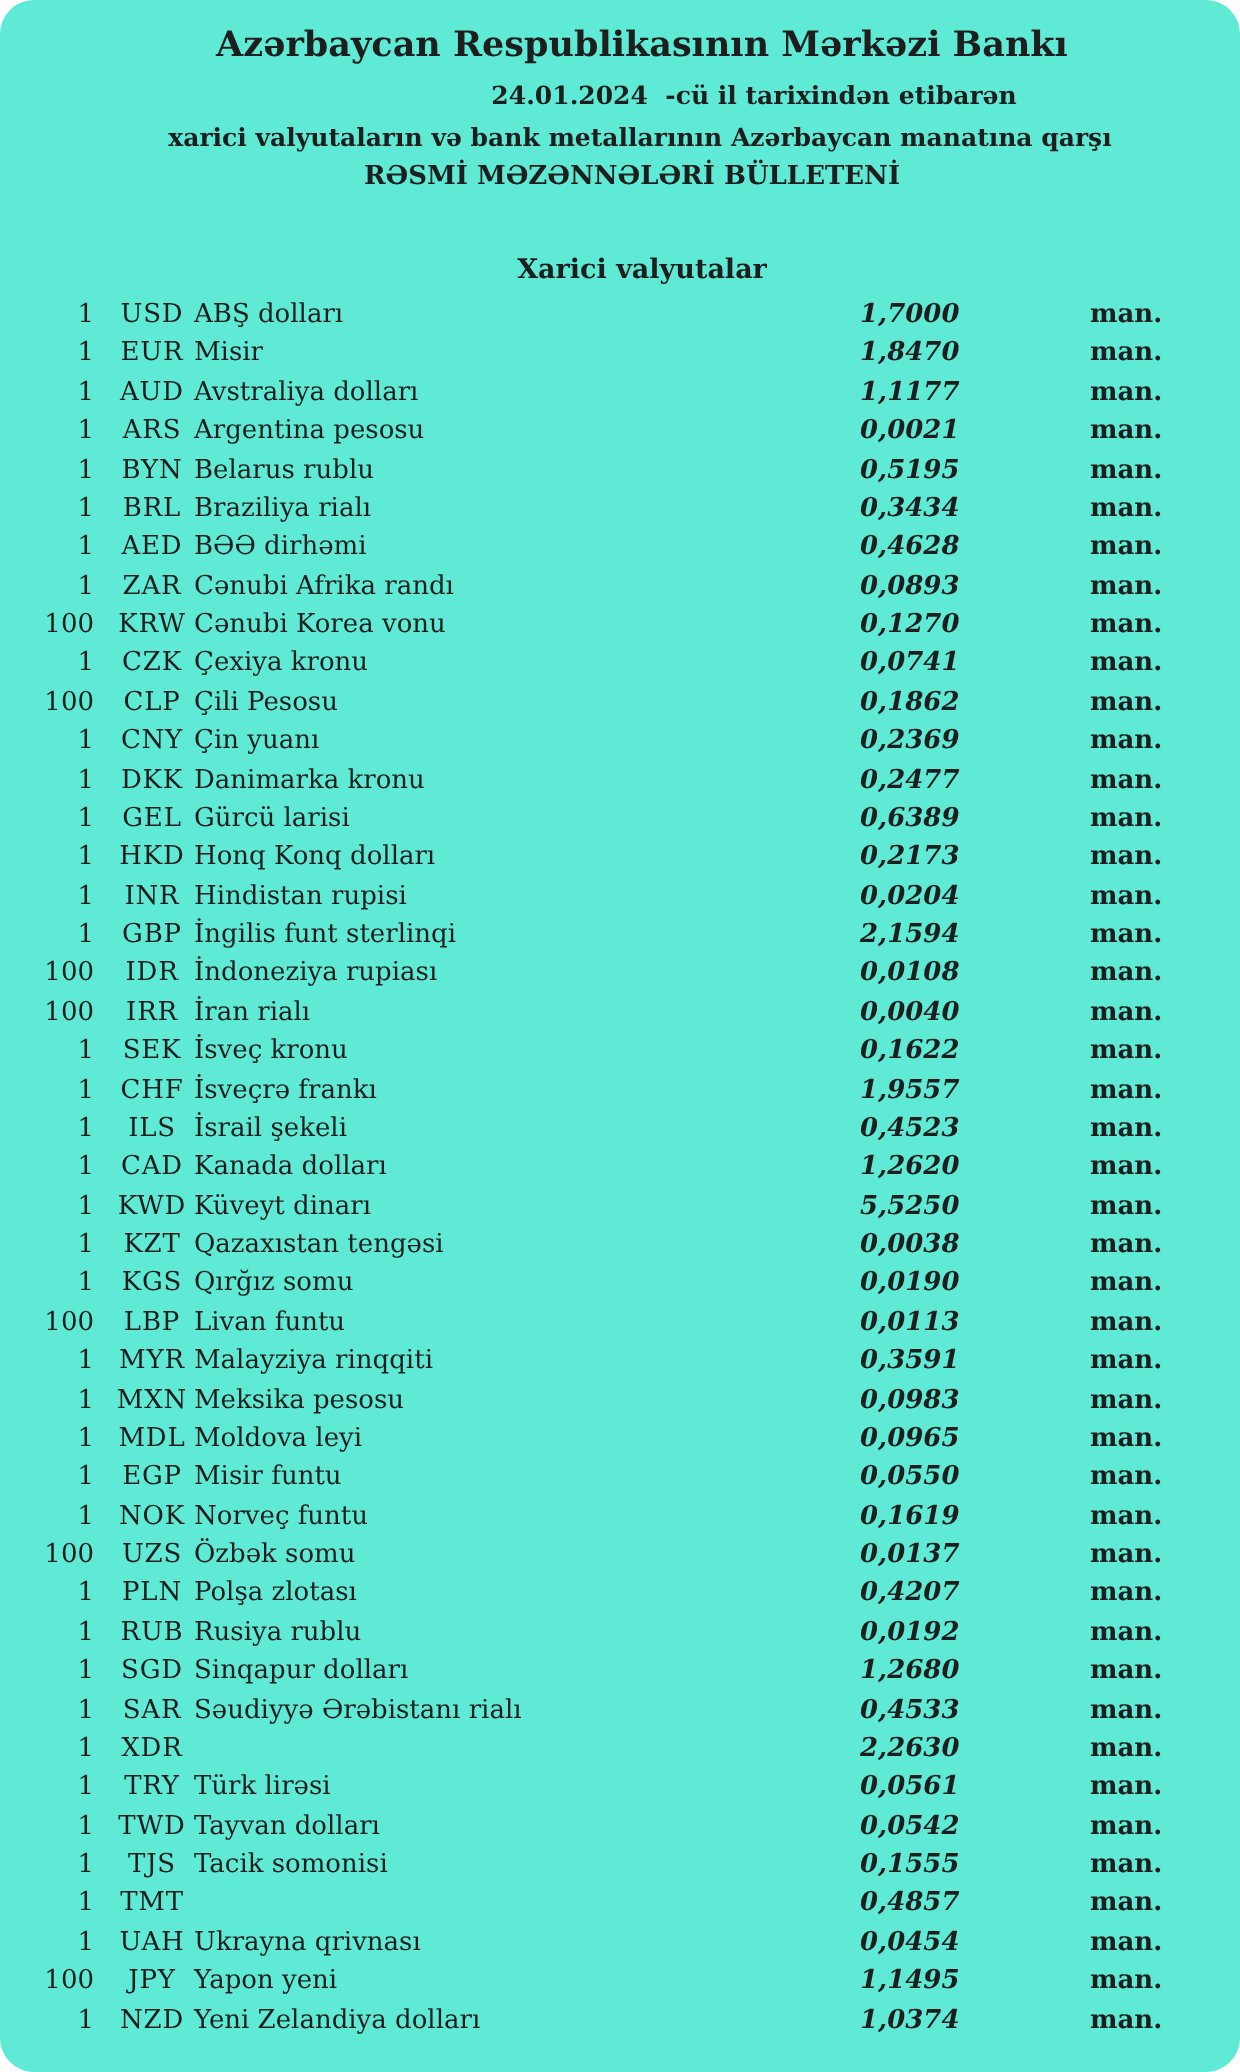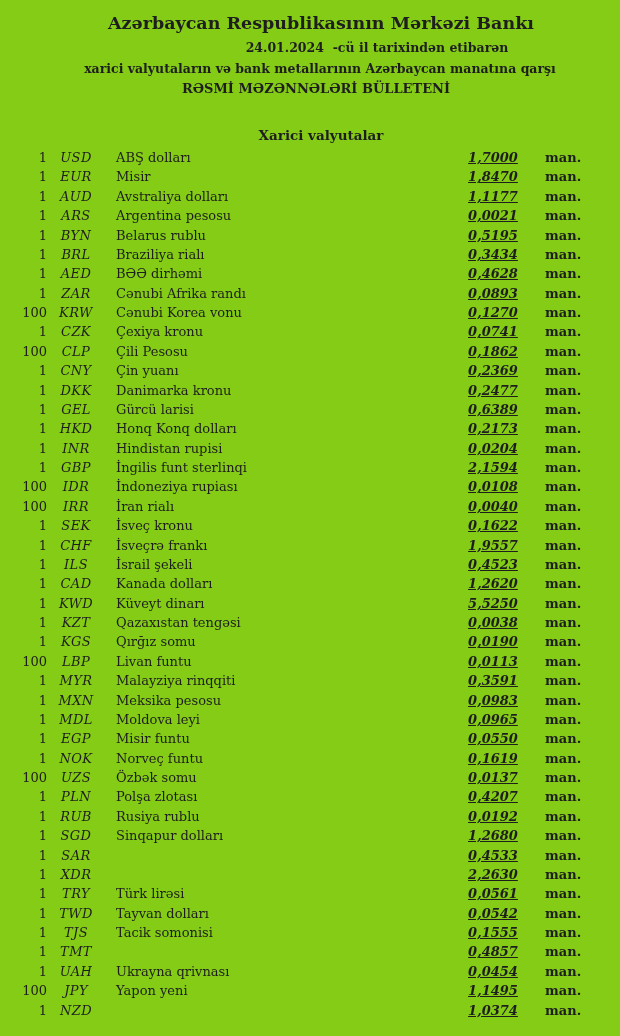--- a/index.html
+++ b/index.html
@@ -1,23 +1,24 @@
 <!DOCTYPE html>
 <html><head>
 <meta charset="utf-8">
 <style>
   html, body { margin: 0; padding: 0; background: #ffffff; }
   .page {
     position: relative;
     width: 620px;
     height: 1036px;
-    background: #84cc16;
+    background: #5eead4;
     font-family: "DejaVu Serif", serif;
     color: #1e1e1e;
     overflow: hidden;
+    border-radius: 17px;
   }
   .hline {
     position: absolute;
     left: 0;
     width: 620px;
     text-align: center;
     font-weight: bold;
     white-space: pre;
   }
   .doc-title    { top: 13px;  font-size: 17.5px; transform: translateX(11px); }
@@ -29,23 +30,23 @@
   .rates { position: absolute; top: 148px; left: 0; width: 620px; }
   .row   { position: relative; height: 19.38px; }
   .cell  {
     position: absolute;
     top: 0;
     font-size: 13px;
     line-height: 19.38px;
     white-space: nowrap;
   }
   .qty  { left: 20px;  width: 27px;  text-align: right; }
-  .code { left: 52px;  width: 48px;  text-align: center; letter-spacing: 0.4px; font-style: italic; }
-  .name { left: 116px; text-align: right; }
-  .rate { left: 443px; width: 100px; text-align: center; font-weight: bold; font-style: italic; text-decoration: underline; }
+  .code { left: 52px;  width: 48px;  text-align: center; letter-spacing: 0.4px; }
+  .name { left: 97px; text-align: right; }
+  .rate { left: 430px; width: 100px; text-align: left; font-weight: bold; font-style: italic; }
   .unit { left: 545px; font-weight: bold; }
 </style>
 </head>
 <body>
 
 <div class="page">
 
   <div class="hline doc-title">Azərbaycan Respublikasının Mərkəzi Bankı</div>
 
   <div class="hline date-line">24.01.2024  -cü il tarixindən etibarən</div>
@@ -341,20 +342,21 @@
     <span class="cell qty">1</span>
     <span class="cell code">SGD</span>
     <span class="cell name">Sinqapur dolları</span>
     <span class="cell rate">1,2680</span>
     <span class="cell unit">man.</span>
   </div>
 
   <div class="row">
     <span class="cell qty">1</span>
     <span class="cell code">SAR</span>
+    <span class="cell name">Səudiyyə Ərəbistanı rialı</span>
     <span class="cell rate">0,4533</span>
     <span class="cell unit">man.</span>
   </div>
 
   <div class="row">
     <span class="cell qty">1</span>
     <span class="cell code">XDR</span>
     <span class="cell rate">2,2630</span>
     <span class="cell unit">man.</span>
   </div>
@@ -402,18 +404,19 @@
     <span class="cell qty">100</span>
     <span class="cell code">JPY</span>
     <span class="cell name">Yapon yeni</span>
     <span class="cell rate">1,1495</span>
     <span class="cell unit">man.</span>
   </div>
 
   <div class="row">
     <span class="cell qty">1</span>
     <span class="cell code">NZD</span>
+    <span class="cell name">Yeni Zelandiya dolları</span>
     <span class="cell rate">1,0374</span>
     <span class="cell unit">man.</span>
   </div>
 </div>
 
 </div>
 
 </body></html>

